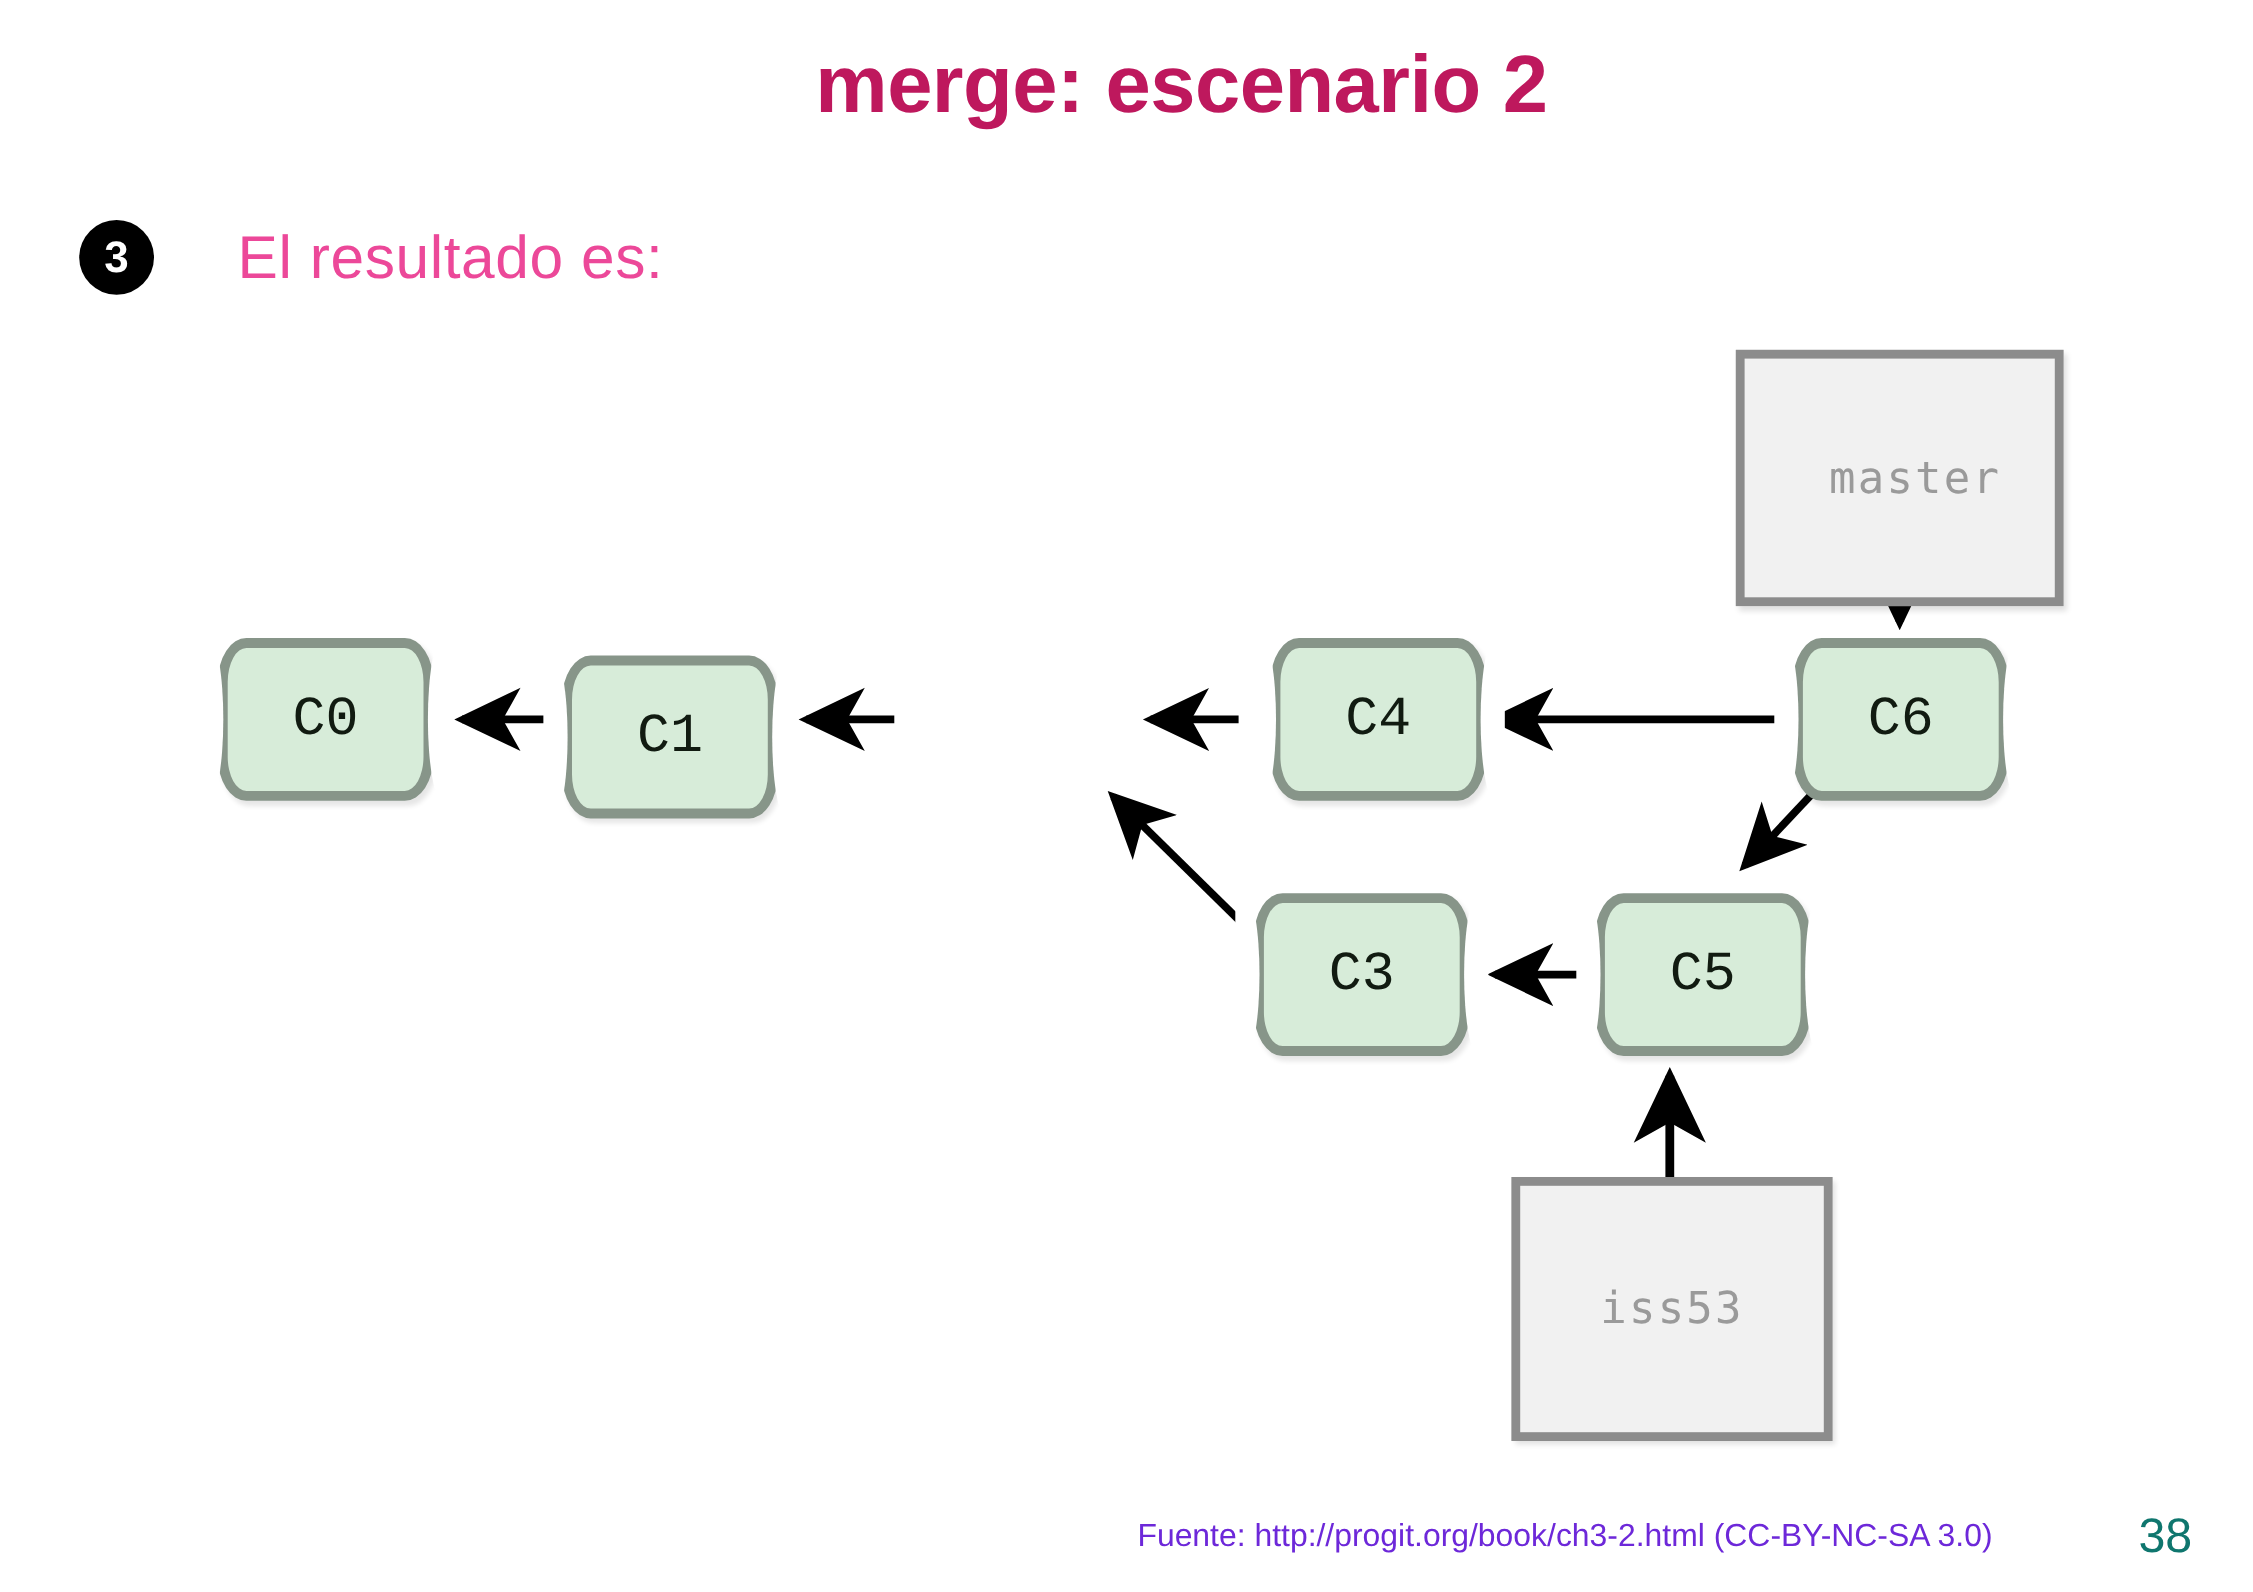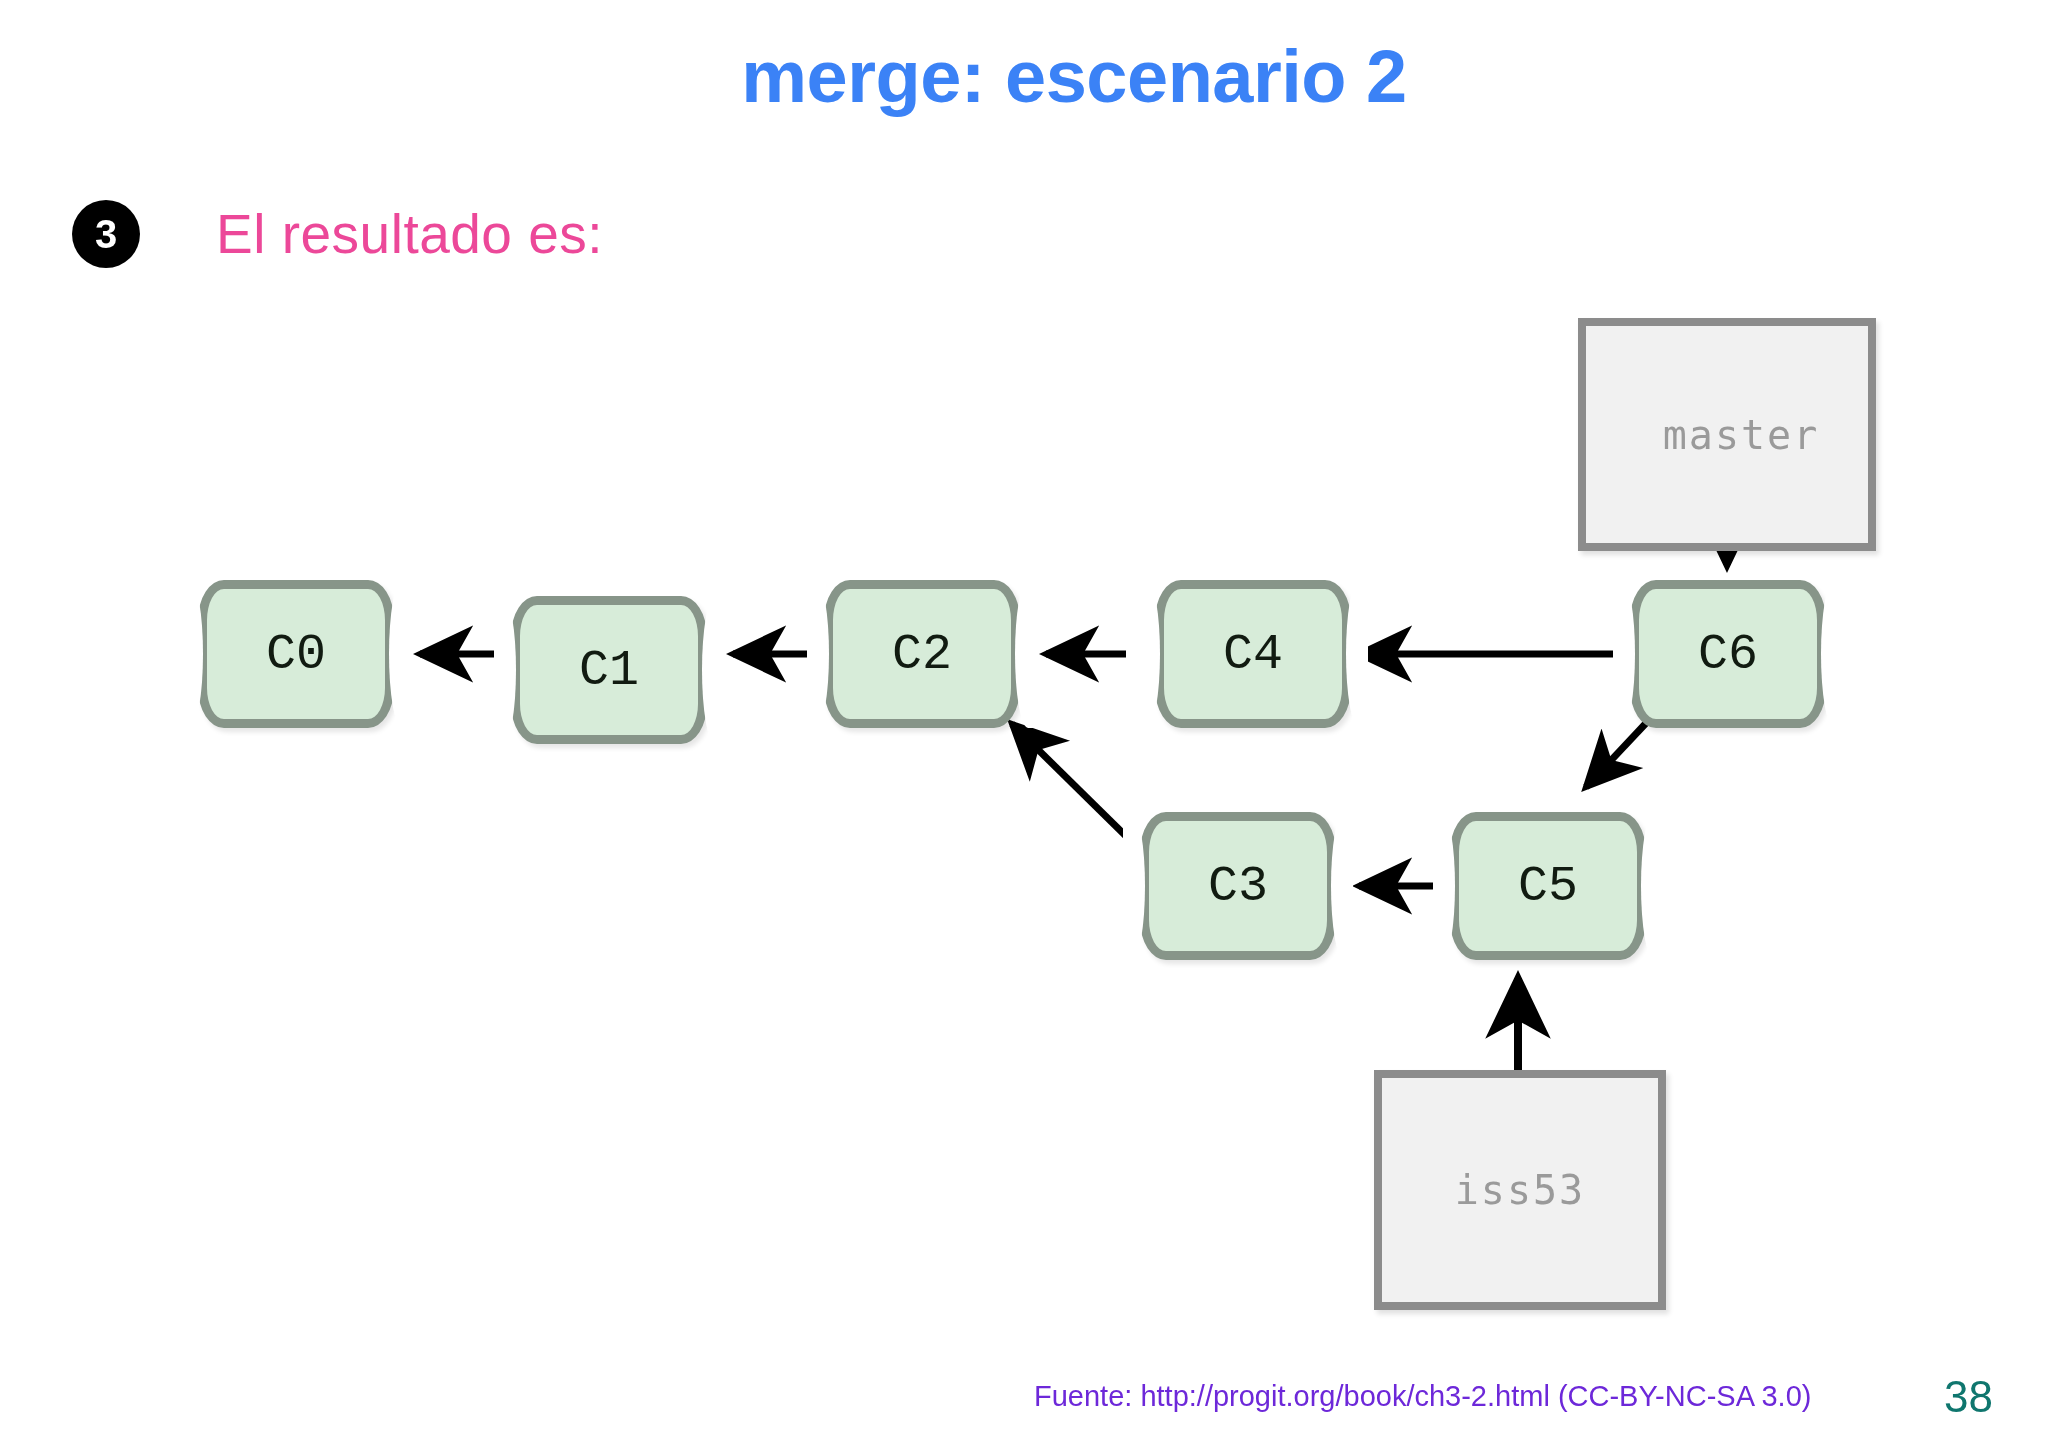--- a/index.html
+++ b/index.html
@@ -20,21 +20,21 @@
 
   
   #slide-title {
     position: absolute;
     left: 0;
     top: 34px;
     width: 2048px;
     text-align: center;
     font-size: 74px;
     font-weight: bold;
-    color: #3b82f6;
+    color: #be185d;
     letter-spacing: -0.5px;
     padding-left: 100px;
     box-sizing: border-box;
   }
 
   
   #bullet-row {
     position: absolute;
     left: 72px;
     top: 200px;
@@ -166,23 +166,20 @@
     <line x1="1727" y1="551" x2="1727" y2="565" stroke="#000000" stroke-width="8" marker-end="url(#ah)"></line>
     <line x1="1518" y1="1070" x2="1518" y2="978" stroke="#000000" stroke-width="8" marker-end="url(#ah)"></line>
   </svg>
 
   <div class="commit" style="left:198px; top:580px;">
     <span>C0</span>
   </div>
   <div class="commit" style="left:511px; top:596px;">
     <span>C1</span>
   </div>
-  <div class="commit" style="left:824px; top:580px;">
-    <span>C2</span>
-  </div>
   <div class="commit" style="left:1155px; top:580px;">
     <span>C4</span>
   </div>
   <div class="commit" style="left:1630px; top:580px;">
     <span>C6</span>
   </div>
   <div class="commit" style="left:1140px; top:812px;">
     <span>C3</span>
   </div>
   <div class="commit" style="left:1450px; top:812px;">

